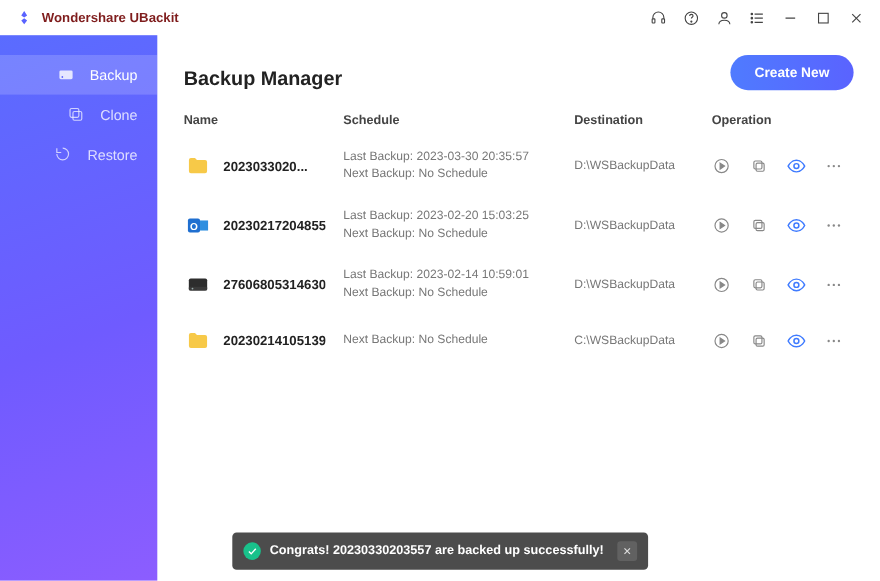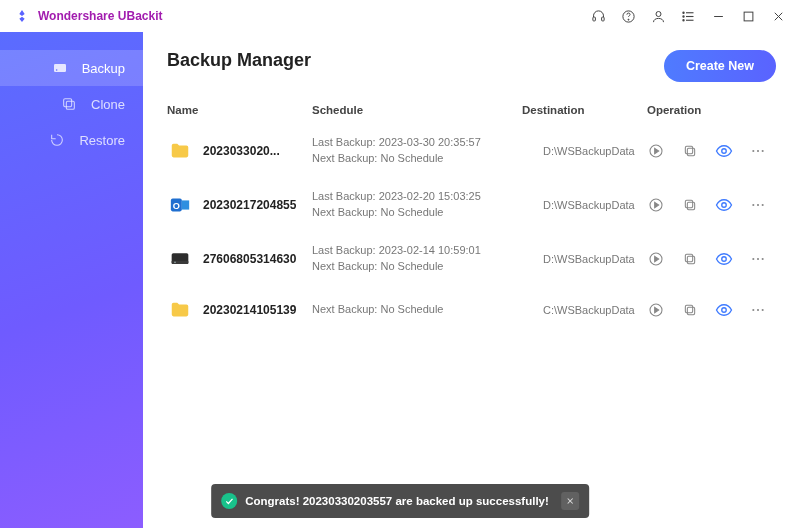--- a/index.html
+++ b/index.html
@@ -1,38 +1,38 @@
 <!DOCTYPE html>
 <html><head>
 <meta charset="utf-8">
 <style>
   * { box-sizing: border-box; margin: 0; padding: 0; font-family: -apple-system, BlinkMacSystemFont, "Segoe UI", Arial, sans-serif; }
   body { width: 800px; height: 528px; overflow: hidden; background: #fff; position: relative; }
   .titlebar { height: 32px; display: flex; align-items: center; justify-content: space-between; padding: 0 8px 0 14px; }
-  .tb-left { display: flex; align-items: center; gap: 8px; font-size: 12px; font-weight: 600; color: #a21caf; }
+  .tb-left { display: flex; align-items: center; gap: 8px; font-size: 12px; font-weight: 600; color: #7f1d1d; }
   .tb-left .logo { width: 16px; height: 16px; display:flex; align-items:center; justify-content:center; }
   .tb-right { display: flex; align-items: center; gap: 2px; }
   .tb-btn { width: 28px; height: 28px; display:flex; align-items:center; justify-content:center; color:#444; cursor:pointer; }
   .tb-btn svg { width:15px; height:15px; }
   .shell { display:flex; height: calc(100% - 32px); }
   .sidebar { width: 143px; background: linear-gradient(160deg, #5a6cff 0%, #6f5bff 55%, #8c5dff 100%); padding-top: 18px; }
   .side-item { display:flex; align-items:center; gap:14px; padding: 10px 18px; color: rgba(255,255,255,0.78); font-size: 13px; cursor:pointer;justify-content:flex-end; }
   .side-item.active { background: rgba(255,255,255,0.17); color:#fff; }
   .side-item .sicon { width:16px; height:16px; display:flex; align-items:center; justify-content:center; opacity:.9; }
   .main { flex:1; padding: 18px 24px 0 24px; position:relative; }
-  .head-row { display:flex; align-items:flex-start; justify-content:space-between; margin-bottom: 22px; }
+  .head-row { display:flex; align-items:flex-end; justify-content:space-between; margin-bottom: 22px; }
   .page-title { font-size: 18px; font-weight: 700; color:#222; }
   .create-btn { background: linear-gradient(90deg,#4f7bff,#5a63ff); color:#fff; border:none; padding: 9px 22px; border-radius: 18px; font-size: 12.5px; font-weight:600; cursor:pointer; }
   .cols { display:grid; grid-template-columns: 145px 210px 125px 1fr; font-size: 11.5px; color:#444; font-weight:600; padding-bottom: 8px; }
   .row { display:grid; grid-template-columns: 145px 210px 125px 1fr; align-items:center; padding: 11px 0; }
   .name-cell { display:flex; align-items:center; gap:10px; overflow:hidden; }
   .name-cell .ficon { width:26px; height:26px; flex:0 0 26px; display:flex; align-items:center; justify-content:center; }
   .name-text { font-size: 12px; font-weight:700; color:#222; white-space:nowrap; overflow:hidden; text-overflow:ellipsis; }
   .sched { font-size: 11px; color:#777; line-height:1.45; }
-  .dest { font-size: 11px; color:#777;margin-left:21px; }
+  .dest { font-size: 11px; color:#777; }
   .ops { display:flex; align-items:center; gap:16px; color:#888; }
   .op { width:18px; height:18px; display:flex; align-items:center; justify-content:center; cursor:pointer; }
   .op.eye { color:#3f7bff; }
   .toast { position:absolute; left:50%; transform:translateX(-50%); bottom:10px; background:#4c4c4c; color:#fff; font-size:11.5px; border-radius:4px; padding:8px 10px 8px 10px; display:flex; align-items:center; gap:8px;font-weight:bold; }
   .toast .check { width:16px; height:16px; border-radius:50%; background:#19c28b; display:flex; align-items:center; justify-content:center; }
   .toast .tclose { width:18px; height:18px; border-radius:3px; background:rgba(255,255,255,0.12); display:flex; align-items:center; justify-content:center; cursor:pointer; margin-left:4px; }
 </style>
 </head>
 <body>
 

